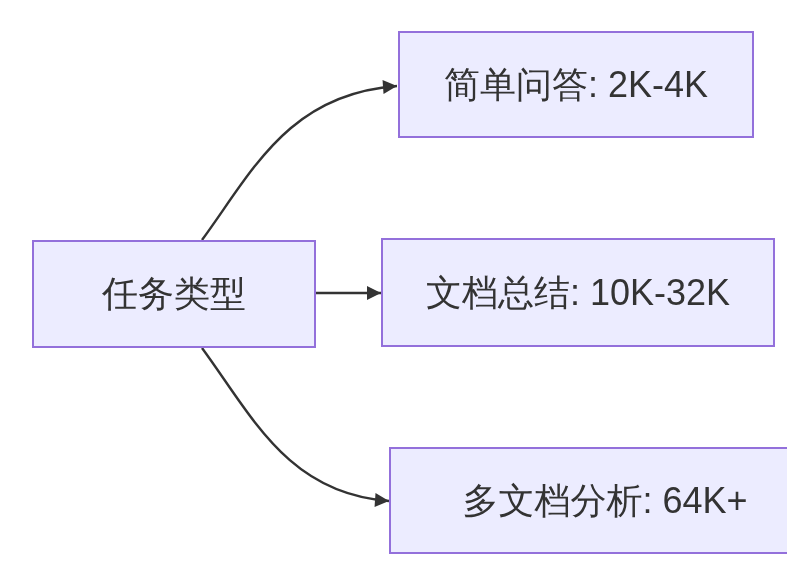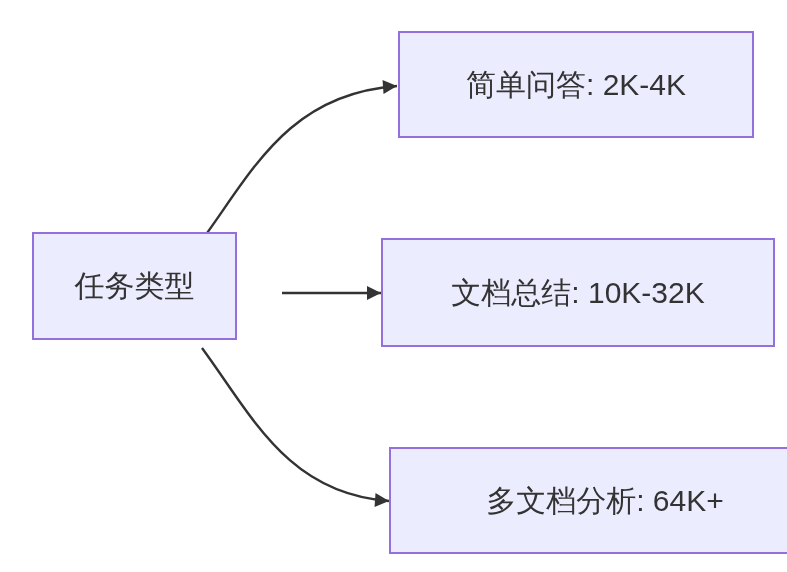--- a/index.html
+++ b/index.html
@@ -18,24 +18,24 @@
   }
   .edges-layer{position:absolute;left:0;top:0;width:787px;height:572px;}
   .edge{fill:none;stroke:var(--edge-stroke);stroke-width:2.4;}
   #arrow-tip path{fill:var(--edge-stroke);}
   .node{
     position:absolute;box-sizing:border-box;
     background:var(--node-fill);
     border:2px solid var(--node-border);
     display:flex;align-items:center;justify-content:center;
     color:var(--label-text);
-    font-size:30px;line-height:1.2;
+    font-size:36px;line-height:1.2;
     text-align:center;white-space:nowrap;
   }
-  #node-root{left:32px;top:232px;width:205px;height:108px;}
+  #node-root{left:32px;top:240px;width:284px;height:108px;}
   #node-leaf-0{left:398px;top:31px;width:356px;height:107px;}
   #node-leaf-1{left:381px;top:238px;width:394px;height:109px;}
   #node-leaf-2{left:389px;top:447px;width:432px;height:107px;}
 </style>
 </head>
 <body>
 
 <div class="canvas">
 
   <svg class="edges-layer" viewBox="0 0 787 572" aria-hidden="true">

